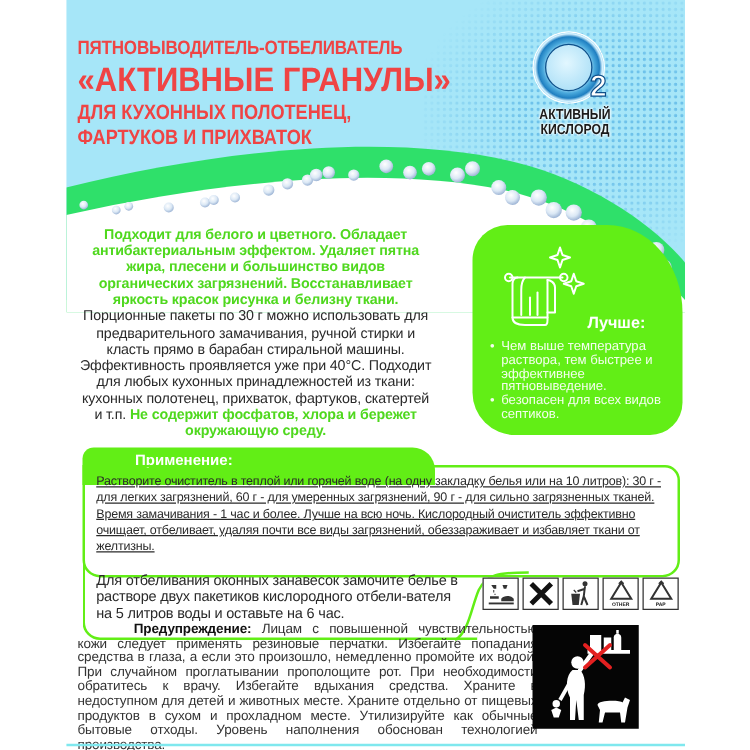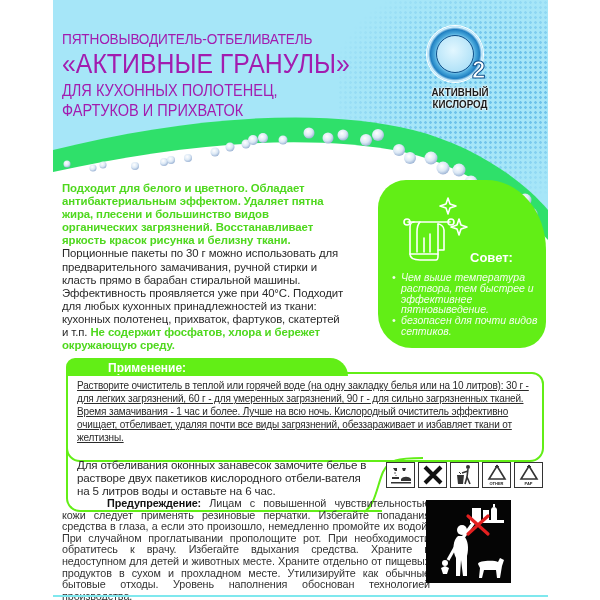--- a/index.html
+++ b/index.html
@@ -10,48 +10,48 @@
 
   .header-bg { position: absolute; left: 0; top: 0; width: 495px; height: 240px; background: #a6e6f8; }
   .halftone { position: absolute; right: 0; top: 0; width: 210px; height: 200px;
     background-image: radial-gradient(circle, #5cb6e6 1.2px, transparent 1.5px);
     background-size: 5px 5px; opacity: 0.75;
     -webkit-mask-image: radial-gradient(ellipse at 70% 45%, #000 30%, transparent 75%);
             mask-image: radial-gradient(ellipse at 70% 45%, #000 30%, transparent 75%); }
 
   .wave { position: absolute; left: 0; top: 110px; width: 495px; height: 140px; }
 
-  .title-block { position: absolute; left: 9px; top: 30px; color: #a21caf; font-weight: normal; }
+  .title-block { position: absolute; left: 9px; top: 30px; color: #ef4444; font-weight: bold; }
   .title-line1 { font-size: 15.5px; letter-spacing: -0.2px; line-height: 18px; transform: scaleX(0.88); transform-origin: left; white-space: nowrap; }
   .title-line2 { font-size: 27px; line-height: 32px; transform: scaleX(0.92); transform-origin: left; white-space: nowrap; }
   .title-line3, .title-line4 { font-size: 16.5px; line-height: 20px; transform: scaleX(0.88); transform-origin: left; white-space: nowrap; }
 
   .o2-badge { position: absolute; left: 367px; top: 22px; width: 90px; height: 110px; }
   .o2-ring { position: absolute; left: 7px; top: 4px; width: 56px; height: 56px; border-radius: 50%;
     background: radial-gradient(circle at 50% 50%, #bfe9fb 40%, #4aa9dc 52%, #1f7fc1 62%, #d9f3ff 68%, #59b7e6 80%, #2a86c7 100%);
     box-shadow: 0 0 0 1px #ffffff; }
   .o2-ring-inner { position: absolute; left: 16px; top: 13px; width: 38px; height: 38px; border-radius: 50%;
     background: radial-gradient(circle at 45% 40%, #e2f7ff, #9fdaf5); border: 1.5px solid #0d4f8a; }
   .o2-sub { position: absolute; left: 52px; top: 34px; font-size: 24px; font-weight: bold; color: #ffffff;
     -webkit-text-stroke: 1px #0d4f8a; }
   .o2-text { position: absolute; left: 0; top: 64px; width: 80px; text-align: center; font-size: 11.5px; font-weight: bold; line-height: 12px;
     color: #1a1a1a; text-shadow: 0 0 2px #fff, 0 0 2px #fff, 0 0 3px #fff; transform: scaleX(0.85); }
 
-  .desc { position: absolute; left: 9px; top: 182px; width: 285px; font-size: 11.4px; line-height: 13.1px; color: #2a2a2a; letter-spacing: -0.1px; }
+  .desc { position: absolute; left: 9px; top: 182px; width: 285px; font-size: 11.4px; line-height: 13.1px; color: #2a2a2a; letter-spacing: -0.1px; text-align: center; }
   .desc .green { color: #4fd81e; font-weight: bold; }
 
   .tip-box { position: absolute; left: 325px; top: 180px; width: 168px; height: 168px; background: #62ee16;
     border-radius: 28px 60px 26px 34px / 28px 70px 26px 34px; }
   .towel-icon { position: absolute; left: 22px; top: 14px; width: 72px; height: 72px; }
   .tip-title { position: absolute; left: 92px; top: 70px; color: #ffffff; font-size: 13px; font-weight: bold; }
   .tip-list { position: absolute; left: 14px; top: 92px; width: 155px; list-style: none; color: #ffffff; font-size: 10.5px; line-height: 10.8px; opacity: 0.92; }
-  .tip-list li { padding-left: 9px; position: relative; font-style: italic; }
+  .tip-list li { padding-left: 9px; position: relative; }
   .tip-list li::before { content: "•"; position: absolute; left: 0; top: 0; }
 
-  .usage-tab { position: absolute; left: 13px; top: 358px; width: 282px; height: 18px; background: #62ee16; border-radius: 9px 18px 0 0; }
+  .usage-tab { position: absolute; left: 13px; top: 358px; width: 282px; height: 30px; background: #62ee16; border-radius: 9px 18px 0 0; }
   .usage-tab-label { position: absolute; left: 42px; top: 3px; color: #ffffff; font-size: 12px; font-weight: bold; }
   .usage-box { position: absolute; left: 13px; top: 372px; width: 478px; height: 90px; border: 2px solid #62ee16; border-radius: 0 12px 14px 14px; }
   .usage-box2 { position: absolute; left: 13px; top: 372px; width: 316px; height: 140px; border: 2px solid #62ee16; border-top: none; border-right: none; border-radius: 0 0 0 14px; }
   .usage-text { position: absolute; left: 24px; top: 379px; width: 460px; font-size: 10px; line-height: 13.1px; color: #2a2a2a; letter-spacing: -0.15px; text-decoration: underline; }
   .usage-narrow { position: absolute; left: 24px; top: 458px; width: 290px; font-size: 11.6px; line-height: 13.1px; color: #2a2a2a; letter-spacing: -0.15px; }
 
   .symbols { position: absolute; left: 333px; top: 462px; display: flex; gap: 3px; }
   .sym { width: 29px; height: 26px; border: 1px solid #333; background: #fff; position: relative; display: flex; align-items: center; justify-content: center; }
   .sym svg { width: 24px; height: 22px; }
   .sym-caption { position: absolute; bottom: 1px; left: 0; right: 0; text-align: center; font-size: 4px; font-weight: bold; color: #222; }
@@ -144,24 +144,24 @@
       <path d="M8 28 H50"></path>
       <circle cx="7" cy="28" r="3"></circle>
         <circle cx="51" cy="28" r="3"></circle>
       <path d="M14 28 C12 28 10 30 10 33 V60 C10 64 14 66 20 66 H36 C38 66 38 64 38 62 V30"></path>
       <path d="M20 28 C18 30 17 34 17 38 V58"></path>
       <path d="M38 30 C40 30 44 32 44 36 V56 H38"></path>
       <path d="M24 44 V58"></path>
         <path d="M30 40 V58"></path>
       <path d="M10 60 H38"></path>
     </svg>
-    <div class="tip-title">Совет:</div>
+    <div class="tip-title">Лучше:</div>
     <ul class="tip-list">
       <li>Чем выше температура раствора, тем быстрее и эффективнее пятновыведение.</li>
-      <li>безопасен для почти видов септиков.</li>
+      <li>безопасен для всех видов септиков.</li>
     </ul>
   </div>
 
   <div class="usage-tab">
     <span class="usage-tab-label">Применение:</span>
   </div>
   <div class="usage-box"></div>
   <div class="usage-box2"></div>
   <svg style="position:absolute;left:310px;top:446px;width:185px;height:68px;" viewBox="0 0 185 68" fill="none">
     <path d="M1 66 C12 60 14 40 20 26 C26 14 34 12 60 12" stroke="#62ee16" stroke-width="2"></path>

